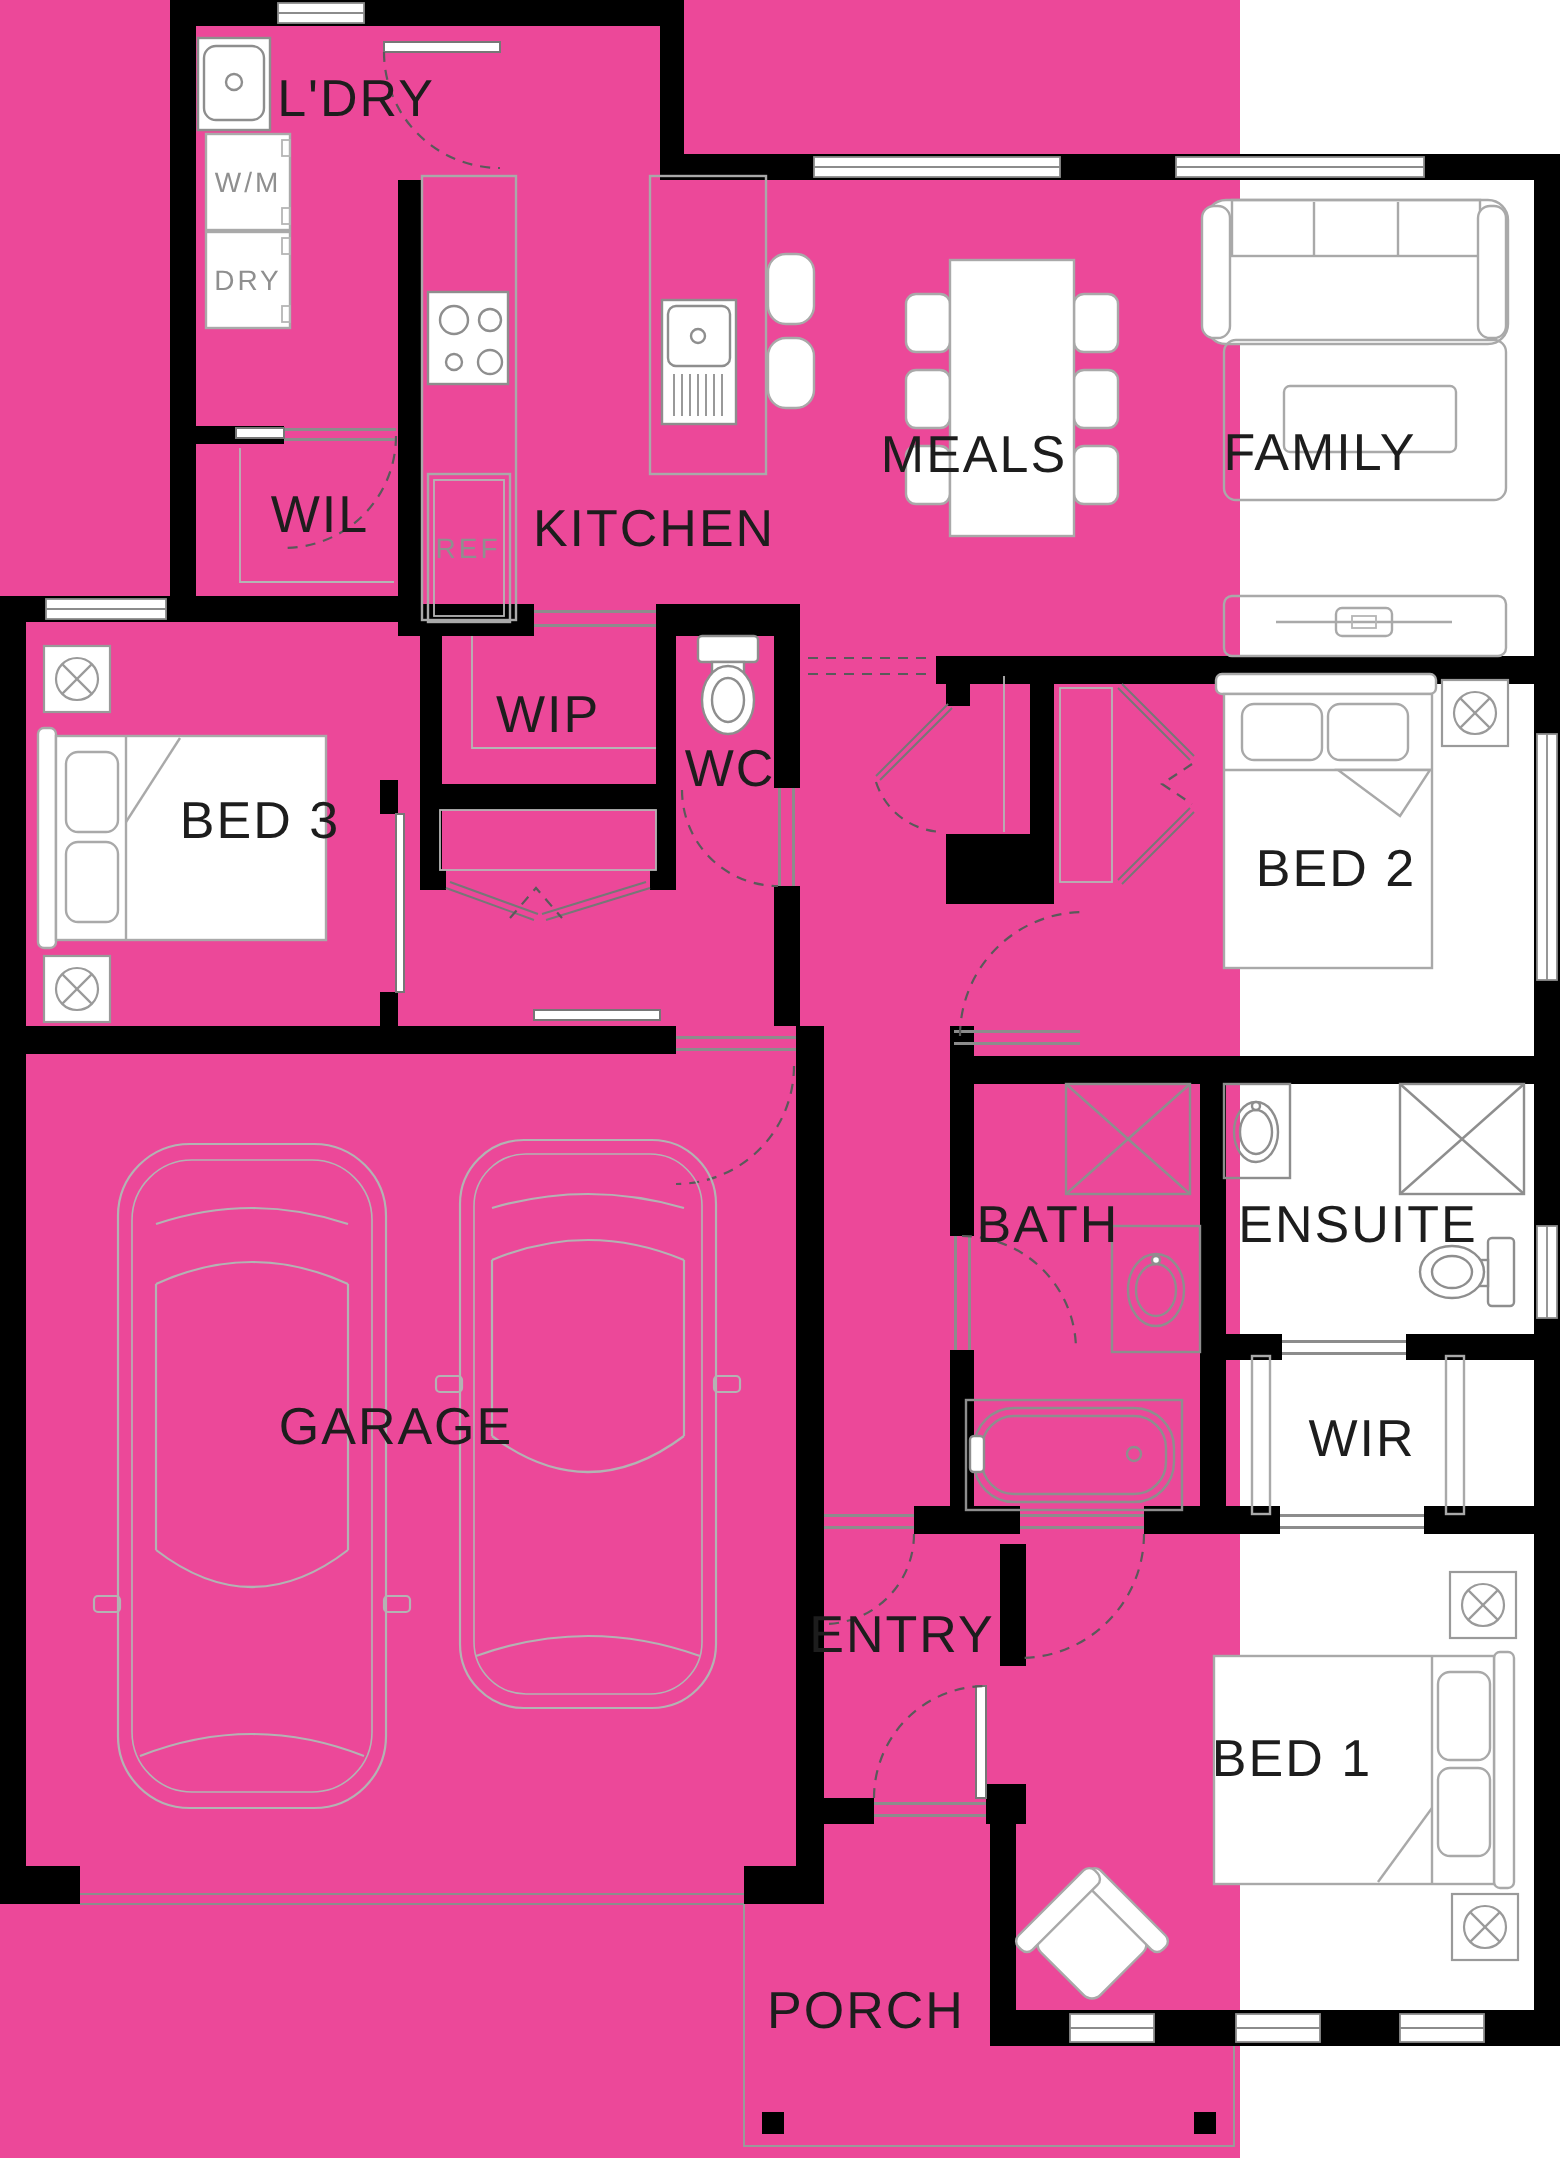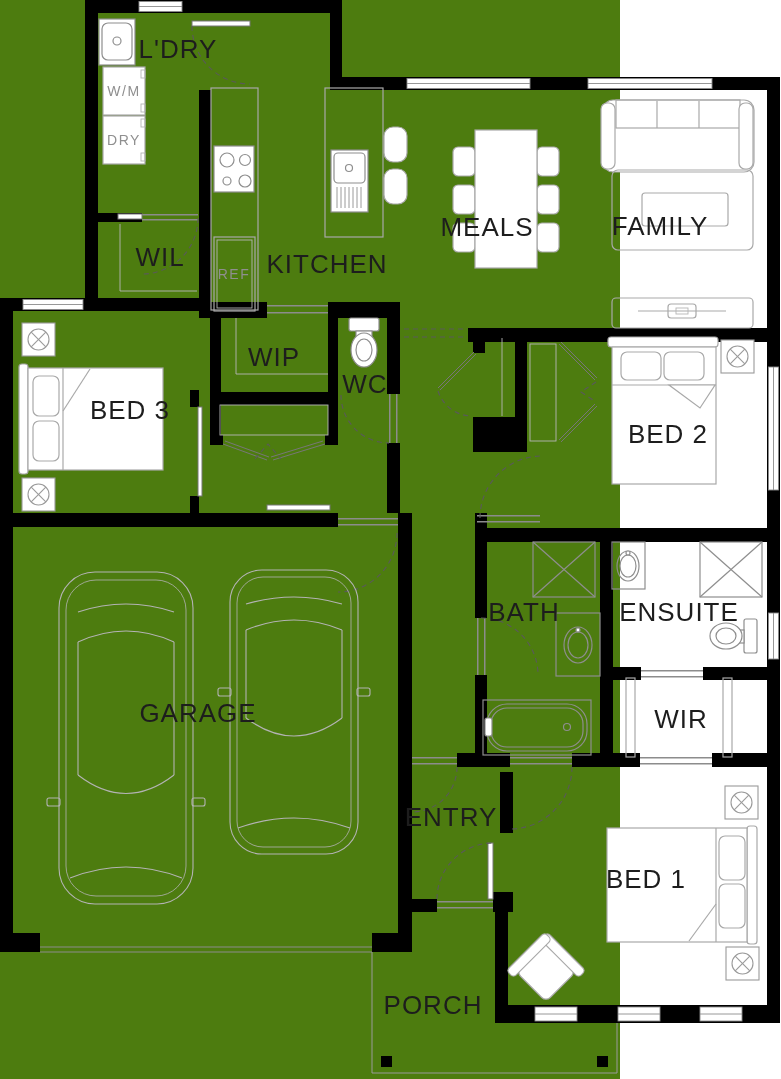--- a/index.html
+++ b/index.html
@@ -1,16 +1,16 @@
 <!DOCTYPE html>
 <html><head>
 <meta charset="utf-8">
 <style>
   html,body{margin:0;padding:0;background:#ffffff;}
-  .stage{width:620px;height:1079px;position:relative;background:#4d7c0f;font-family:"Liberation Sans",sans-serif;}
+  .stage{width:620px;height:1079px;position:relative;background:#ec4899;font-family:"Liberation Sans",sans-serif;}
   svg{display:block}
   .wall{fill:#000000;stroke:none}
   .furn{fill:#ffffff;stroke:#a9a9a9;stroke-width:1.2}
   .furnN{fill:none;stroke:#a9a9a9;stroke-width:1.2}
   .thin{fill:none;stroke:#b5b5b5;stroke-width:0.9}
   .fix{fill:#ffffff;stroke:#8e8e8e;stroke-width:1.2}
   .fixN{fill:none;stroke:#8e8e8e;stroke-width:1.2}
   .sill{fill:#8c8c8c}
   .leaf{fill:#ffffff;stroke:#777777;stroke-width:1}
   .arc{fill:none;stroke:#5a5a5a;stroke-width:1.1;stroke-dasharray:5 4}

